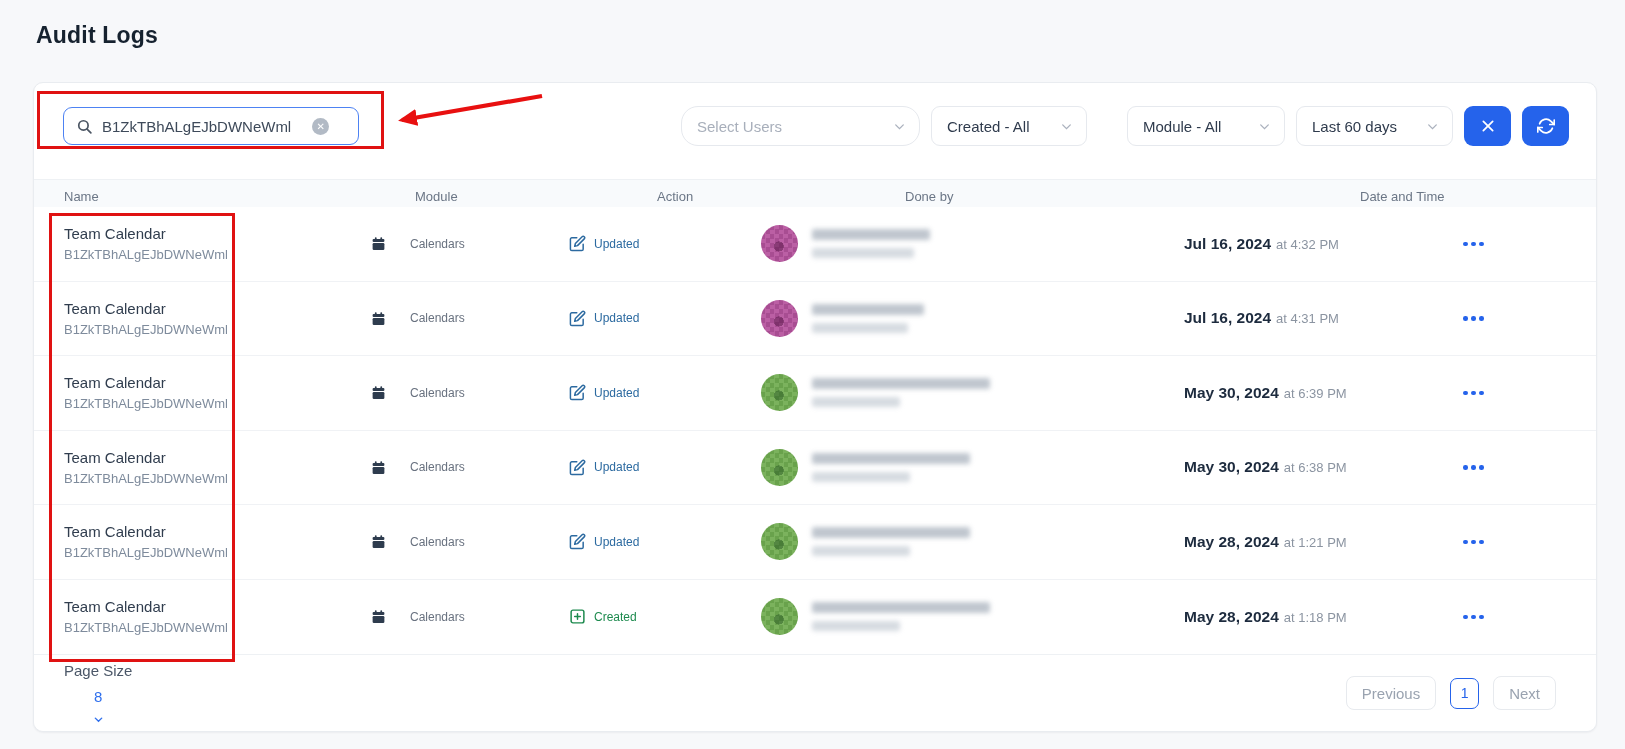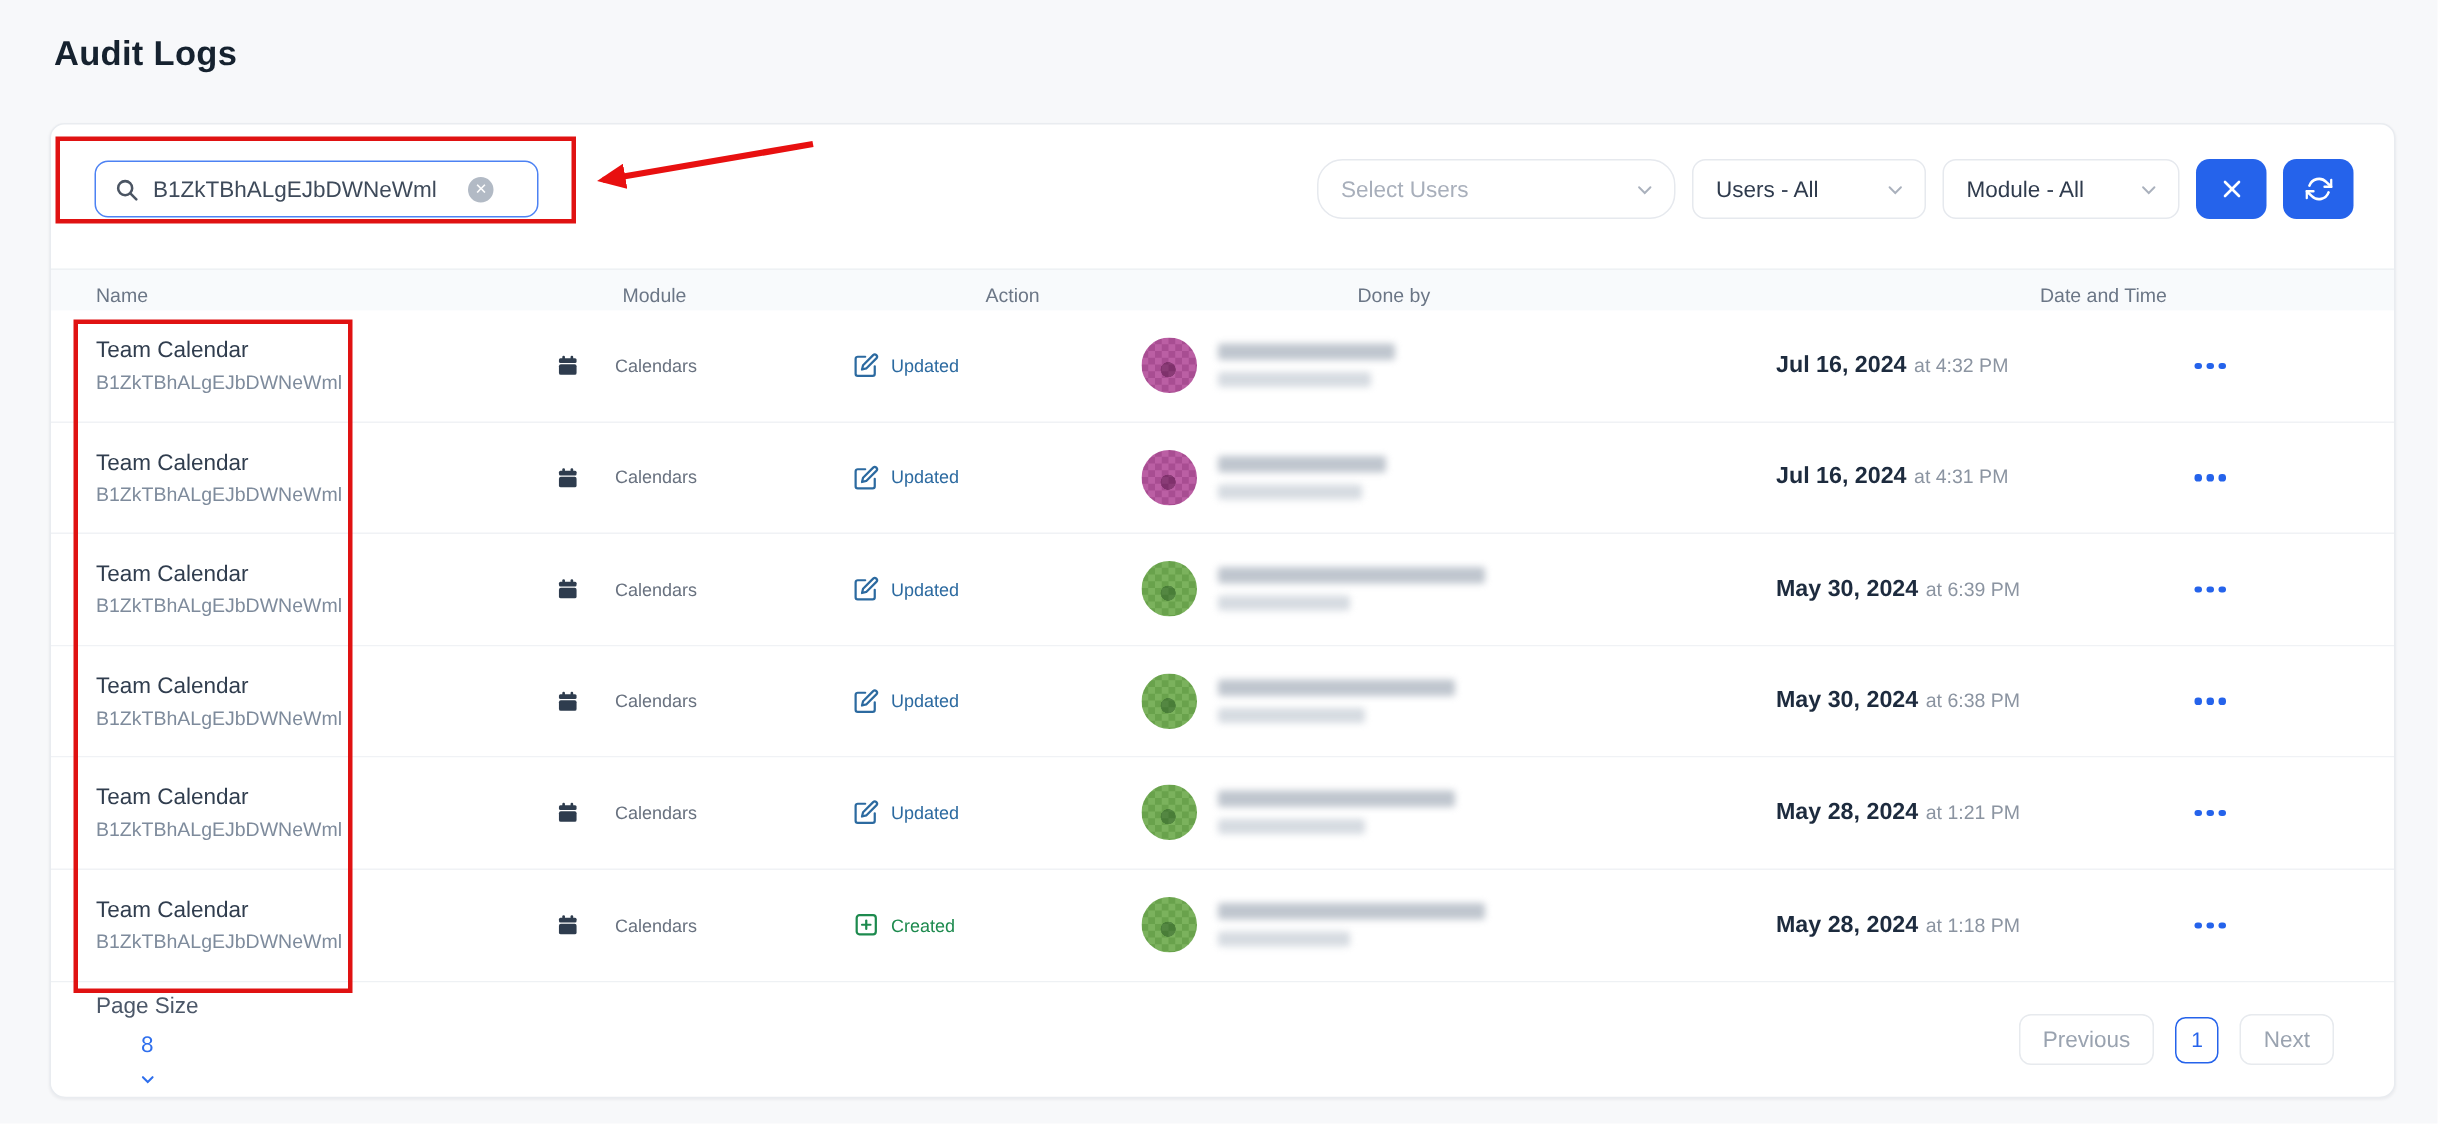--- a/index.html
+++ b/index.html
@@ -34,21 +34,21 @@
     color:#fff; font-size:10px; line-height:17px; text-align:center; cursor:pointer;
     margin-left:12px; flex:0 0 auto;
   }
   .filters { margin-left:auto; display:flex; align-items:center; gap:11px; }
   .select {
     height:40px; border:1px solid #e6e9ee; border-radius:9px; background:#fff;
     display:flex; align-items:center; justify-content:space-between;
     padding:0 13px 0 15px; font-size:15px; color:#2f3b4d; cursor:pointer;
   }
   .select.placeholder { color:#a8afbb;border-radius:17px; }
-  .w-users { width:239px; } .w-action { width:156px; } .w-module { width:158px; } .w-range { width:157px; }
+  .w-users { width:239px; } .w-action { width:156px; } .w-module { width:158px;margin-left:29px; } .w-range { width:157px; }
   .icon-btn {
     width:47px; height:40px; border:none; border-radius:9px; background:#2563eb;
     display:flex; align-items:center; justify-content:center; cursor:pointer;
   }
   
   .thead {
     position:absolute; left:0; top:96px; right:0; height:34px;
     background:#f8fafc; border-top:1px solid #eef1f4; border-bottom:1px solid #eef1f4;
     display:grid; grid-template-columns:307px 198px 192px 423px 260px 1fr;
     align-items:center; padding:0 30px; font-size:13px; color:#6b7686;gap:44px;
@@ -133,29 +133,37 @@
     <div class="filters">
       <div class="select placeholder w-users">
         <span>Select Users</span>
         <span style="display:flex">
             <svg width="13" height="13" viewBox="0 0 24 24" fill="none" stroke="#aab1bd" stroke-width="2.4" stroke-linecap="round">
               <polyline points="5,9 12,16 19,9"></polyline>
             </svg>
           </span>
       </div>
       <div class="select w-action">
-        <span>Users - All</span>
+        <span>Created - All</span>
         <span style="display:flex">
             <svg width="13" height="13" viewBox="0 0 24 24" fill="none" stroke="#aab1bd" stroke-width="2.4" stroke-linecap="round">
               <polyline points="5,9 12,16 19,9"></polyline>
             </svg>
           </span>
       </div>
       <div class="select w-module">
         <span>Module - All</span>
+        <span style="display:flex">
+            <svg width="13" height="13" viewBox="0 0 24 24" fill="none" stroke="#aab1bd" stroke-width="2.4" stroke-linecap="round">
+              <polyline points="5,9 12,16 19,9"></polyline>
+            </svg>
+          </span>
+      </div>
+      <div class="select w-range">
+        <span>Last 60 days</span>
         <span style="display:flex">
             <svg width="13" height="13" viewBox="0 0 24 24" fill="none" stroke="#aab1bd" stroke-width="2.4" stroke-linecap="round">
               <polyline points="5,9 12,16 19,9"></polyline>
             </svg>
           </span>
       </div>
       <button class="icon-btn">
         <span style="display:flex">
             <svg width="16" height="16" viewBox="0 0 24 24" fill="none" stroke="#fff" stroke-width="2.6" stroke-linecap="round">
               <line x1="5" y1="5" x2="19" y2="19"></line>

